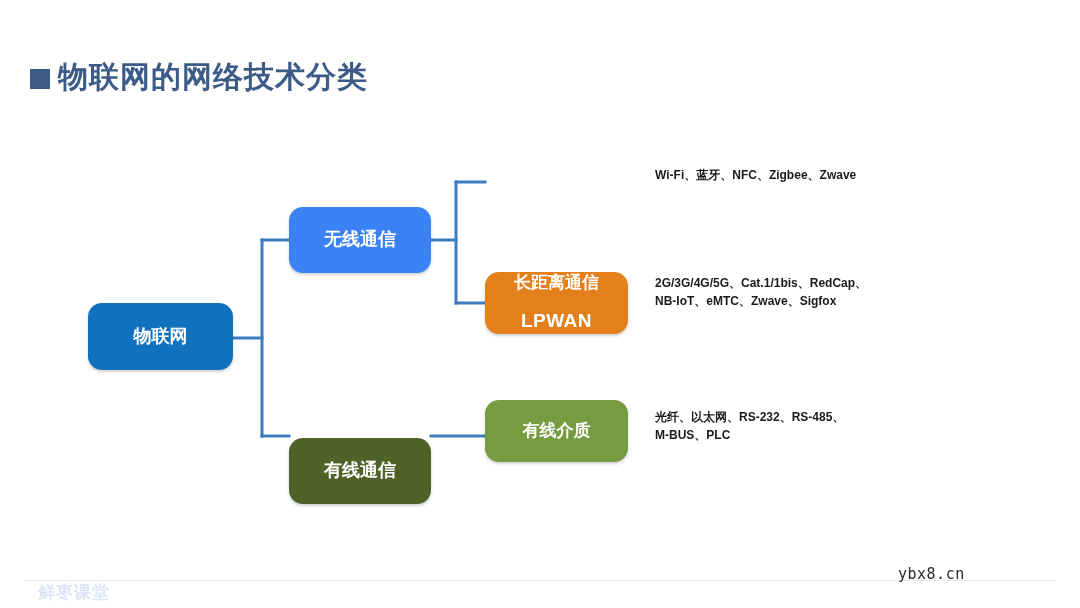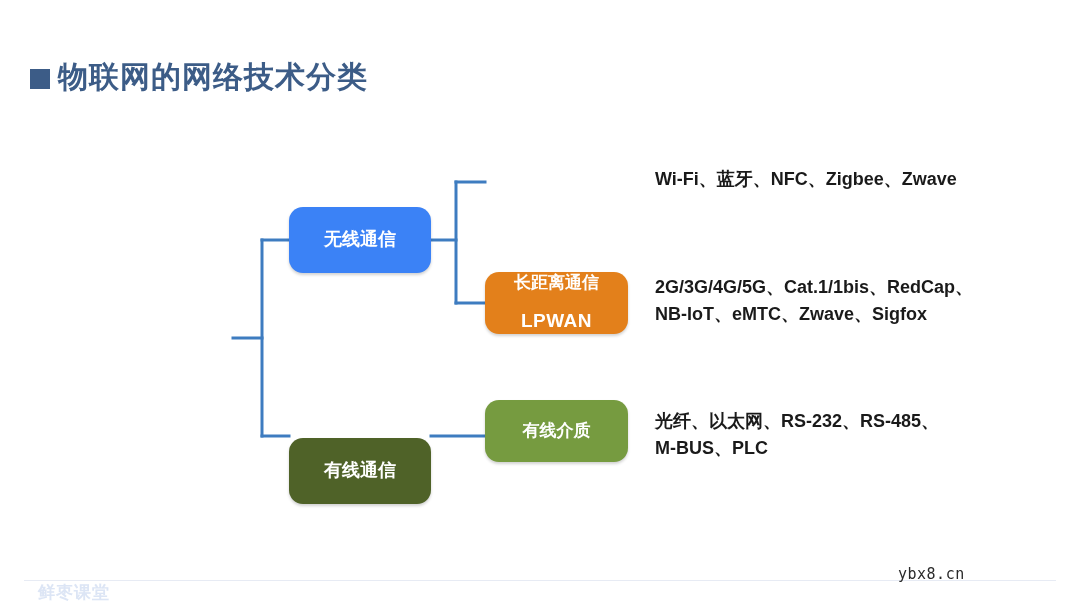--- a/index.html
+++ b/index.html
@@ -110,21 +110,21 @@
     background: #769B40;
     font-size: 17px;
     font-family: Liberation Serif, serif;
   }
   .node-wlan .l2, .node-lpwan .l2 { font-size: 19px; letter-spacing: 0.5px; }
 
   
   .detail {
     position: absolute;
     color: #1a1a1a;
-    font-size: 18px;
+    font-size: 12px;
     font-weight: bold;
     line-height: 1.5;
     white-space: pre-line;
   }
   .detail-wlan  { left: 655px; top: 166px; }
   .detail-lpwan { left: 655px; top: 274px; }
   .detail-media { left: 655px; top: 408px; }
 
   
   .footer-rule {
@@ -180,20 +180,23 @@
       <path d="M456 182 L456 303"></path>
 
       <path d="M456 182 L485 182"></path>
 
       <path d="M456 303 L485 303"></path>
 
       <path d="M431 436 L485 436"></path>
     </g>
   </svg>
 
+  <div class="node node-root">
+    <span class="l1">物联网</span>
+  </div>
 
   <div class="node node-wireless">
     <span class="l1">无线通信</span>
   </div>
 
   <div class="node node-wired">
     <span class="l1">有线通信</span>
   </div>
 
 

